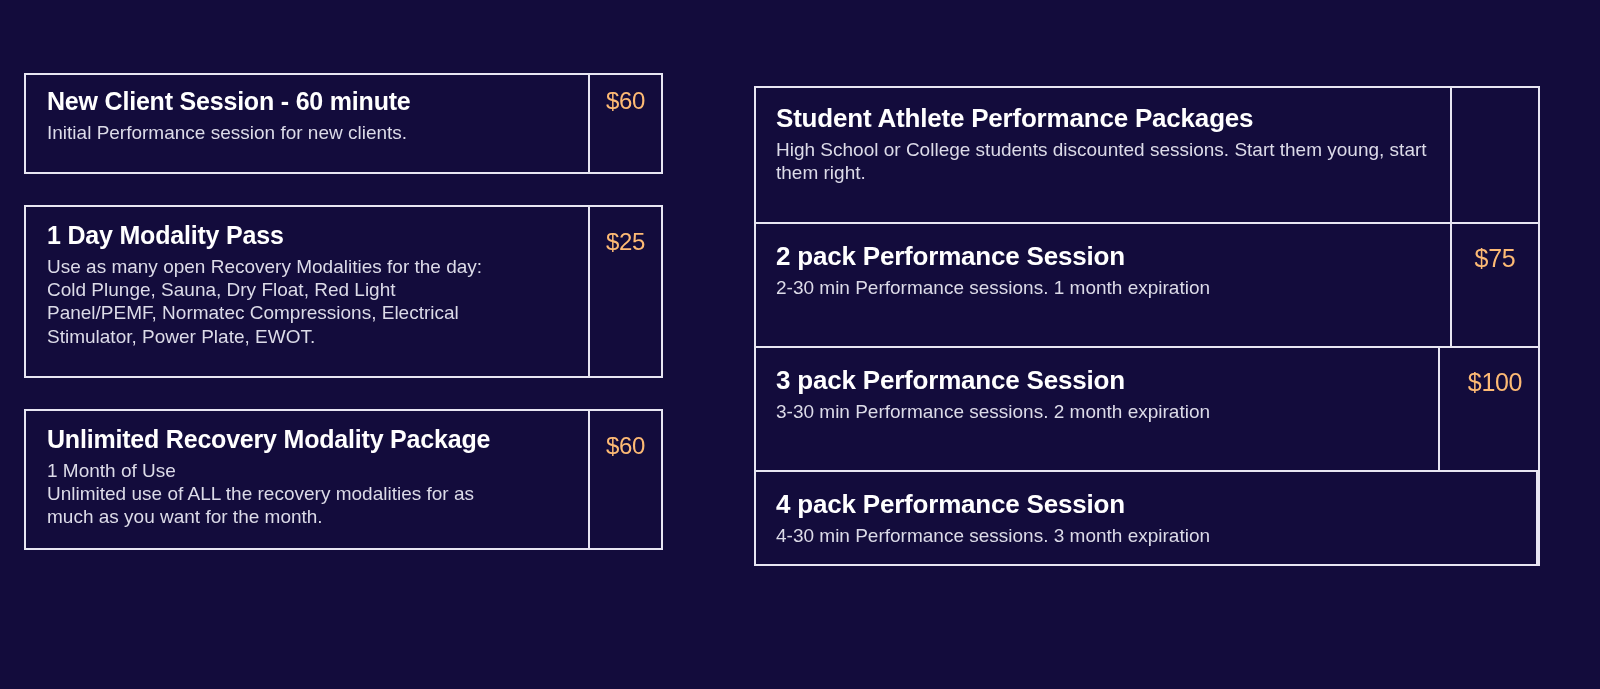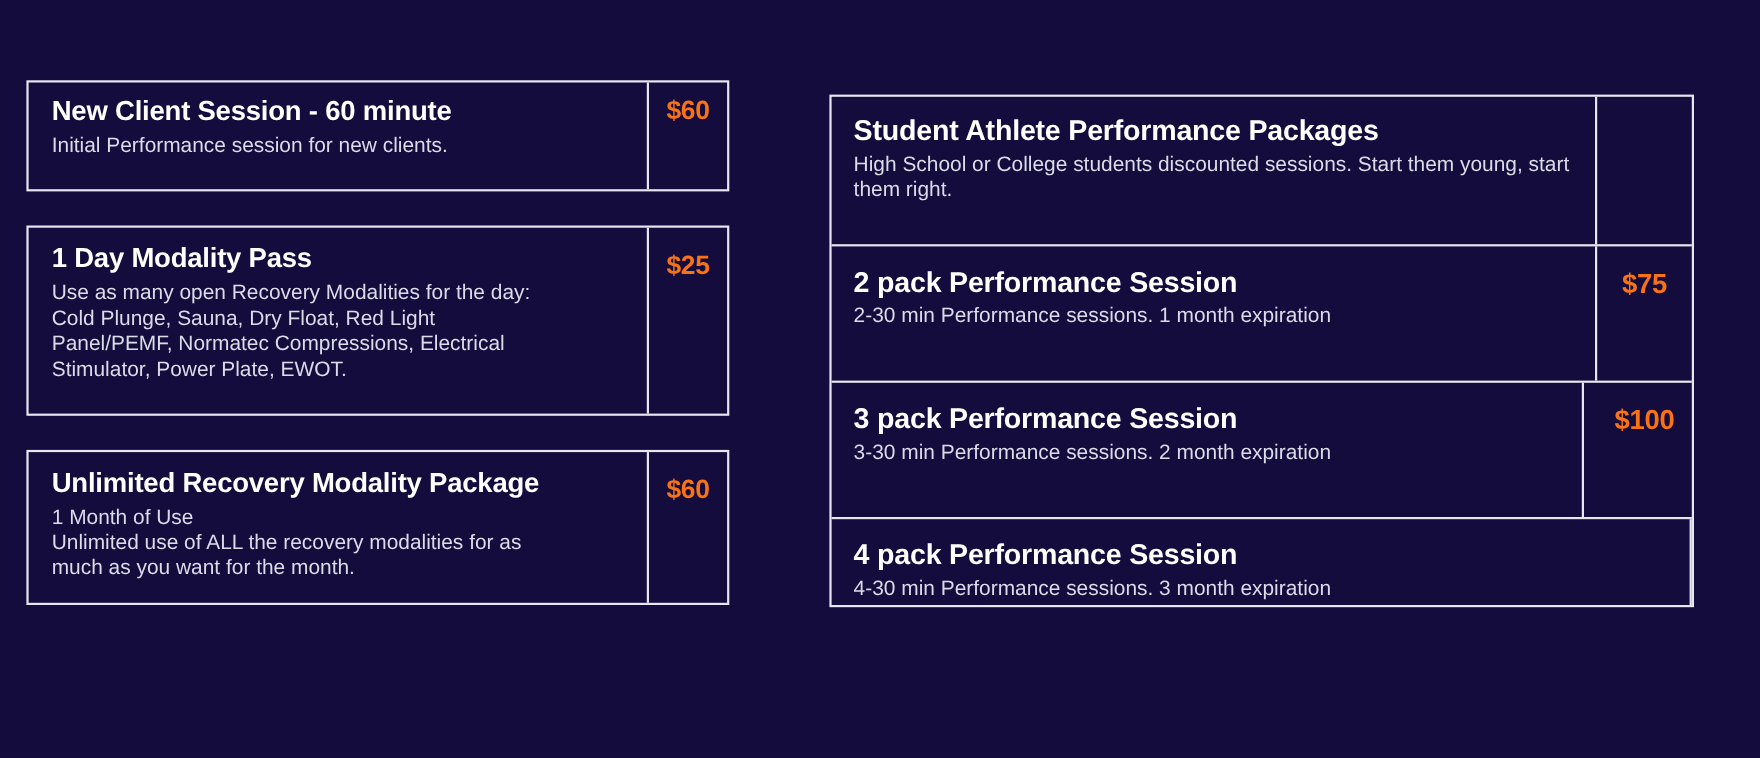--- a/index.html
+++ b/index.html
@@ -28,22 +28,22 @@
     letter-spacing: -0.2px;
     line-height: 1.12;
     white-space: nowrap;
   }
   .desc {
     color: #DCDBE8;
     line-height: 1.22;
     white-space: pre-line;
   }
   .price {
-    color: #f97316;
-    font-weight: bold;
+    color: #fdba74;
+    font-weight: normal;
     letter-spacing: -0.3px;
     white-space: nowrap;
   }
 
   
   .left-col {
     position: absolute;
     left: 24px;
     top: 73px;
     width: 639px;
@@ -118,21 +118,21 @@
     text-align: center;
   }
 
   .table .title { font-size: 26px; }
   .table .desc  { font-size: 19px; margin-top: 5px; white-space: normal; }
   .table .price { font-size: 25px; }
 
   #row-student  { height: 134px; }
   #row-pack-2   { height: 124px; }
   #row-pack-3   { height: 124px; gap: 12px; }
-  #row-pack-4   { height: 80px; }
+  #row-pack-4   { height: 94px; }
 
   #row-student .tcell-main { padding-top: 16px; }
   #row-pack-2  .tcell-main,
   #row-pack-3  .tcell-main,
   #row-pack-4  .tcell-main { padding-top: 18px; }
   #row-pack-2  .tcell-price,
   #row-pack-3  .tcell-price,
   #row-pack-4  .tcell-price { padding-top: 20px; }
 
   .empty-price { display: block; min-height: 1px; }

